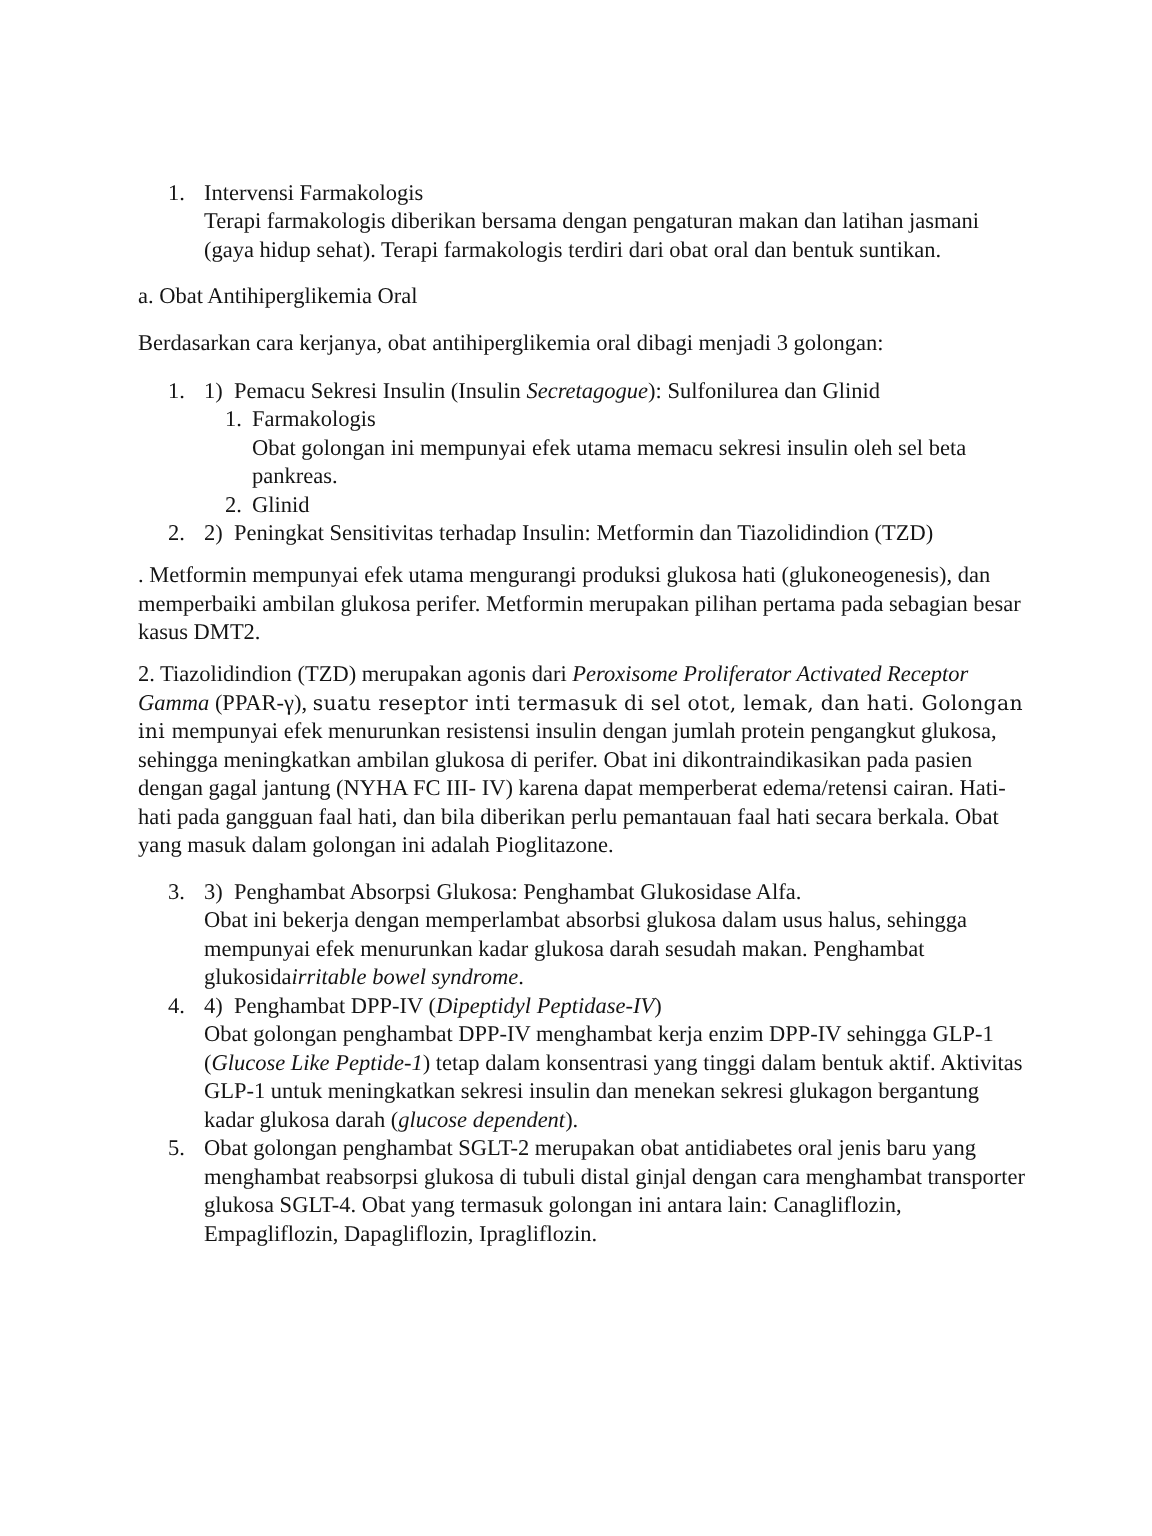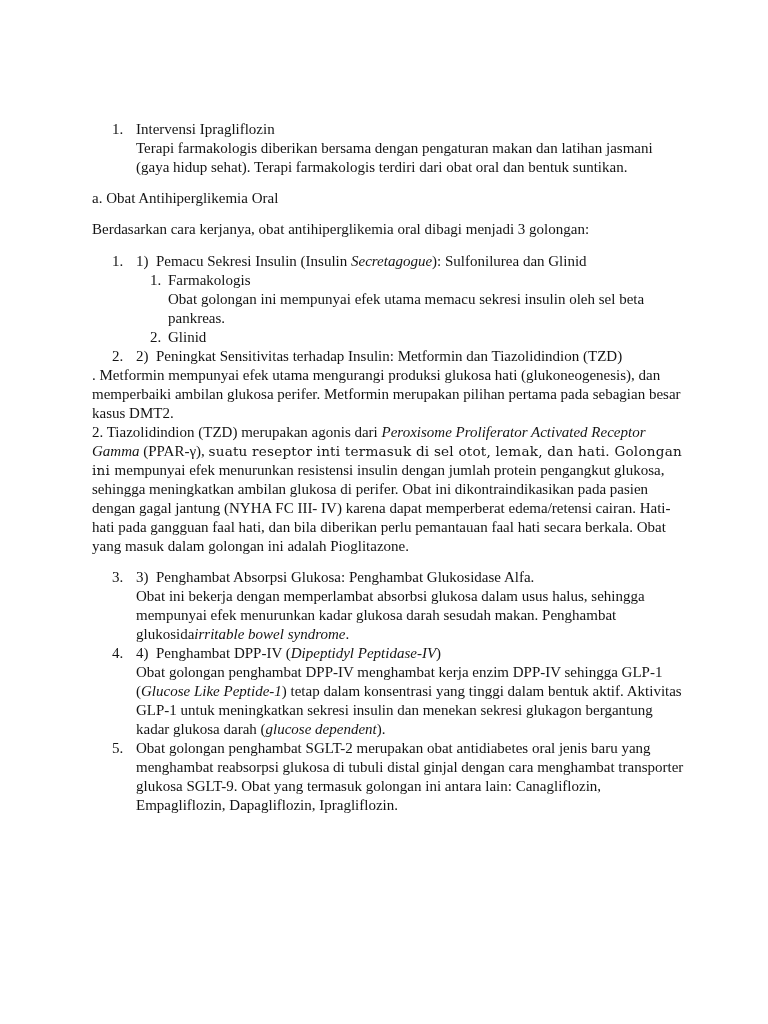--- a/index.html
+++ b/index.html
@@ -29,33 +29,33 @@
   .li1, .li2 { display: flex; }
   .li1 { margin-left: 20px; }
   .li1 > .num { flex: 0 0 24px; }
   .li2 { margin-left: 58px; }
   .li2 > .num { flex: 0 0 18px; }
   .num { white-space: pre; }
   .body { flex: 1 1 auto; min-width: 0; }
   .p .body { display: block; }
   .it { font-style: italic; }
   .alt { font-family: "DejaVu Serif", serif; font-size: 13.6px; letter-spacing: 0.2px; }
-  .gap-sm { }
+  .gap-sm { margin-top: 9px; }
   .gap-md { margin-top: 12px; font-family: Liberation Serif, serif; }
   .gap-lg { margin-top: 13px; }
 </style>
 </head>
 <body>
 
 <div class="page">
   <div class="content" id="doc">
       <div class="block li1">
         <span class="num">1.</span>
         <div class="body">
-          <div class="part"><span>Intervensi Ipragliflozin</span></div>
+          <div class="part"><span>Intervensi Farmakologis</span></div>
           <div class="part"><span>Terapi farmakologis diberikan bersama dengan pengaturan makan dan latihan jasmani (gaya hidup sehat). Terapi farmakologis terdiri dari obat oral dan bentuk suntikan.</span></div>
         </div>
       </div>
       <div class="block p gap-md">
         <div class="body">
           <div class="part"><span>a. Obat Antihiperglikemia Oral</span></div>
         </div>
       </div>
       <div class="block p gap-md">
         <div class="body">
@@ -107,17 +107,17 @@
       <div class="block li1">
         <span class="num">4.</span>
         <div class="body">
           <div class="part"><span>4)&nbsp; Penghambat DPP-IV (</span><span class="it">Dipeptidyl Peptidase-IV</span><span>)</span></div>
           <div class="part"><span>Obat golongan penghambat DPP-IV menghambat kerja enzim DPP-IV sehingga GLP-1 (</span><span class="it">Glucose Like Peptide-1</span><span>) tetap dalam konsentrasi yang tinggi dalam bentuk aktif. Aktivitas GLP-1 untuk meningkatkan sekresi insulin dan menekan sekresi glukagon bergantung kadar glukosa darah (</span><span class="it">glucose dependent</span><span>).</span></div>
         </div>
       </div>
       <div class="block li1">
         <span class="num">5.</span>
         <div class="body">
-          <div class="part"><span>Obat golongan penghambat SGLT-2 merupakan obat antidiabetes oral jenis baru yang menghambat reabsorpsi glukosa di tubuli distal ginjal dengan cara menghambat transporter glukosa SGLT-9. Obat yang termasuk golongan ini antara lain: Canagliflozin, Empagliflozin, Dapagliflozin, Ipragliflozin.</span></div>
+          <div class="part"><span>Obat golongan penghambat SGLT-2 merupakan obat antidiabetes oral jenis baru yang menghambat reabsorpsi glukosa di tubuli distal ginjal dengan cara menghambat transporter glukosa SGLT-4. Obat yang termasuk golongan ini antara lain: Canagliflozin, Empagliflozin, Dapagliflozin, Ipragliflozin.</span></div>
         </div>
       </div>
     </div>
 </div>
 
 </body></html>

